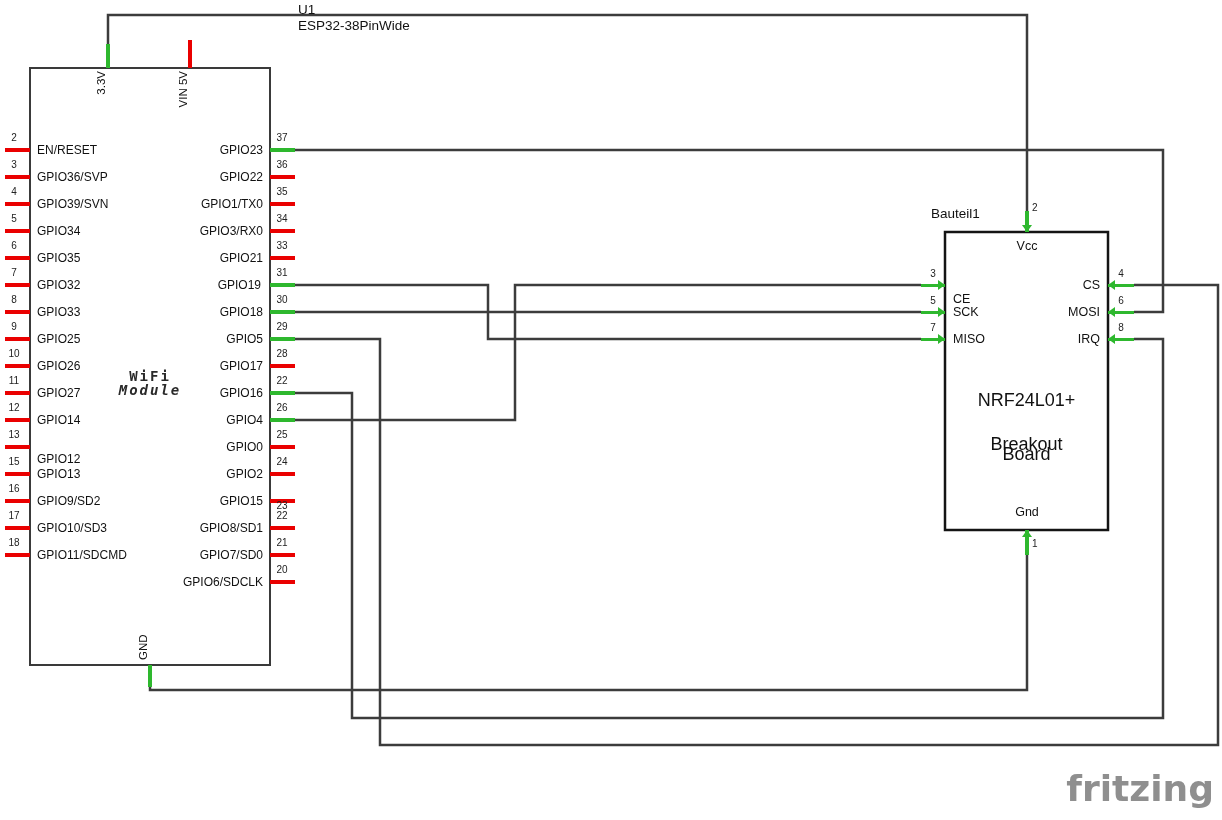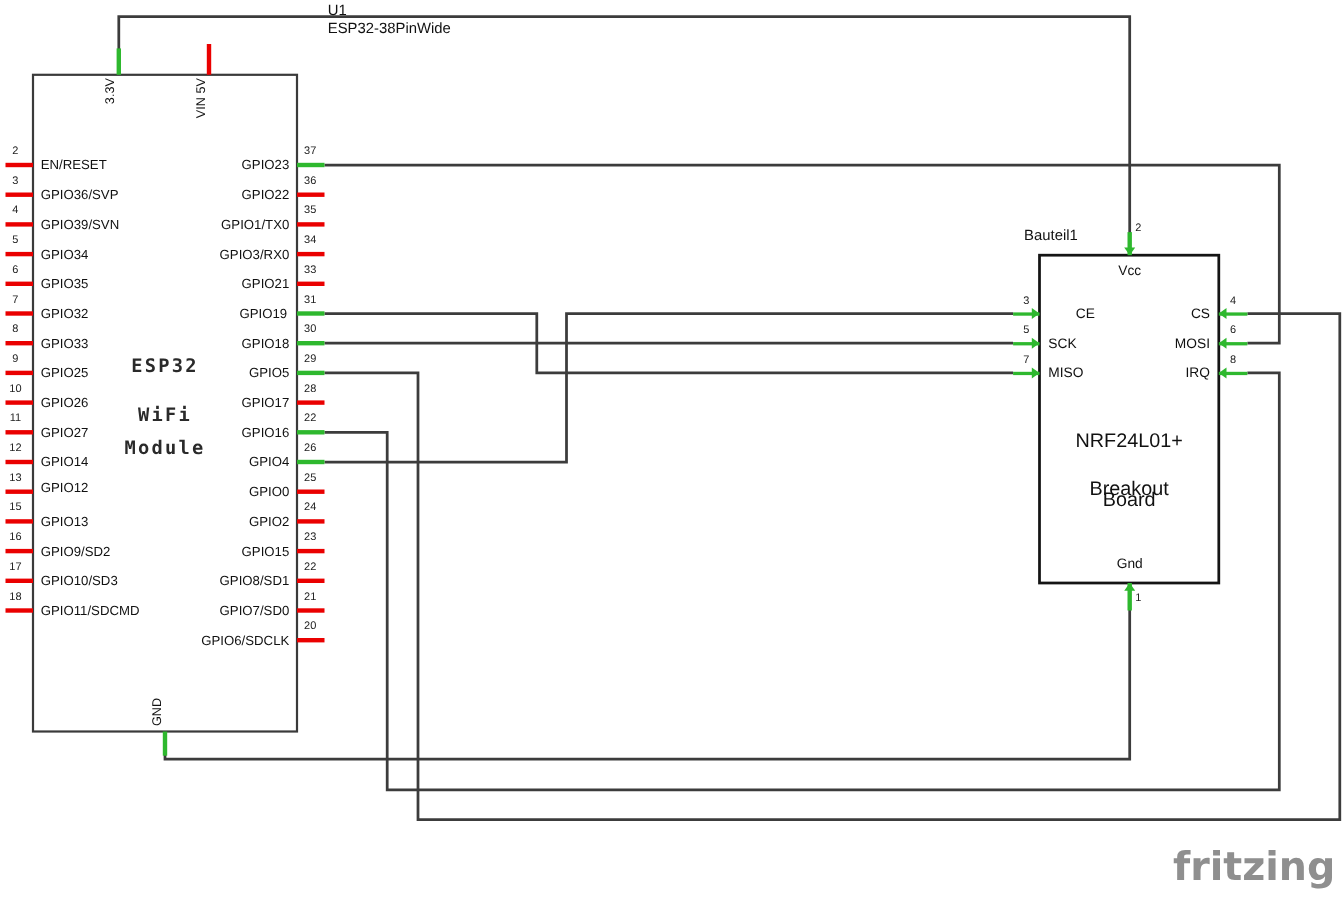--- a/index.html
+++ b/index.html
@@ -11,21 +11,21 @@
   .f13 { font-size:13.5px; }
   .pin-label { position:absolute; font-size:12px; color:#111; height:14px; line-height:14px; white-space:nowrap; }
   .pin-label.right { text-align:right; }
   .pin-label.nrf { font-size:12.5px; }
   .pin-num { position:absolute; font-size:10px; color:#222; text-align:center; height:12px; line-height:12px; }
   .stub { position:absolute; }
   .arrow { position:absolute; width:0; height:0; }
   .vlabel { position:absolute; width:44px; height:14px; line-height:14px; font-size:11.5px; color:#111; transform:rotate(-90deg); white-space:nowrap; }
   .esp-center { position:absolute; left:30px; width:240px; text-align:center; font-family:"DejaVu Sans Mono", monospace; font-weight:bold; color:#2a2a2a; }
   .esp-title { font-size:17px; letter-spacing:2px; }
-  .esp-sub { font-size:17px; letter-spacing:2px; }
+  .esp-sub { font-size:14px; letter-spacing:2px; }
   .nrf-center { position:absolute; left:945px; width:163px; text-align:center; font-size:18px; color:#111; }
   .nrf-topbot { position:absolute; left:977px; width:100px; text-align:center; font-size:12.5px; color:#111; }
   .watermark { position:absolute; right:8px; top:768px; font-family:"DejaVu Sans", sans-serif; font-weight:bold; font-size:36px; color:#8f8f8f; }
 </style>
 </head>
 <body>
 
 <div id="canvas">
 
   <svg id="wires" width="1222" height="820" viewBox="0 0 1222 820">
@@ -38,23 +38,22 @@
     <polyline points="295,312 921,312"></polyline>
     <polyline points="295,420 515,420 515,285 921,285"></polyline>
     <polyline points="295,393 352,393 352,718 1163,718 1163,339 1134,339"></polyline>
     <polyline points="295,339 380,339 380,745 1218,745 1218,285 1134,285"></polyline>
   </svg>
 
   <div class="lbl f13" style="left:298px; top:2px;">U1</div>
   <div class="lbl f13" style="left:298px; top:18px;text-align:center;">ESP32-38PinWide</div>
   <div class="lbl f13" style="left:931px; top:206px;">Bauteil1</div>
 
-  <div class="esp-center esp-title" style="top:323px;">ESP32</div>
   <div class="esp-center esp-sub" style="top:368px;">WiFi</div>
-  <div class="esp-center esp-sub" style="top:398px;">Module</div>
+  <div class="esp-center esp-sub" style="top:382px;font-style:italic;">Module</div>
 
   <div class="stub" style="left:106px; top:44px; width:4px; height:24px; background:#2eb82e;"></div>
   <div class="stub" style="left:188px; top:40px; width:4px; height:28px; background:#ea0000;"></div>
   <div class="stub" style="left:148px; top:665px; width:4px; height:22px; background:#2eb82e;"></div>
   <div class="vlabel" style="left:79px;  top:86px;  text-align:right;">3.3V</div>
   <div class="vlabel" style="left:161px; top:86px;  text-align:right;">VIN 5V</div>
   <div class="vlabel" style="left:121px; top:631px; text-align:left;">GND</div>
 
   <div class="stub" style="left:1025px; top:211px; width:4px; height:21px; background:#2eb82e;"></div>
   <div class="stub" style="left:1025px; top:530px; width:4px; height:25px; background:#2eb82e;"></div>
@@ -98,21 +97,21 @@
     <div class="pin-num" style="left: 1px; top: 348px; width: 26px;">10</div>
     <div class="pin-label" style="left: 37px; top: 359px;">GPIO26</div>
     <div class="stub" style="left: 5px; top: 391px; width: 25px; height: 4px; background: rgb(234, 0, 0);"></div>
     <div class="pin-num" style="left: 1px; top: 375px; width: 26px;">11</div>
     <div class="pin-label" style="left: 37px; top: 386px;">GPIO27</div>
     <div class="stub" style="left: 5px; top: 418px; width: 25px; height: 4px; background: rgb(234, 0, 0);"></div>
     <div class="pin-num" style="left: 1px; top: 402px; width: 26px;">12</div>
     <div class="pin-label" style="left: 37px; top: 413px;">GPIO14</div>
     <div class="stub" style="left: 5px; top: 445px; width: 25px; height: 4px; background: rgb(234, 0, 0);"></div>
     <div class="pin-num" style="left: 1px; top: 429px; width: 26px;">13</div>
-    <div class="pin-label" style="left: 37px; top: 436px; text-align: center;">GPIO12</div>
+    <div class="pin-label" style="left: 37px; top: 452px; text-align: center;">GPIO12</div>
     <div class="stub" style="left: 5px; top: 472px; width: 25px; height: 4px; background: rgb(234, 0, 0);"></div>
     <div class="pin-num" style="left: 1px; top: 456px; width: 26px;">15</div>
     <div class="pin-label" style="left: 37px; top: 467px;">GPIO13</div>
     <div class="stub" style="left: 5px; top: 499px; width: 25px; height: 4px; background: rgb(234, 0, 0);"></div>
     <div class="pin-num" style="left: 1px; top: 483px; width: 26px;">16</div>
     <div class="pin-label" style="left: 37px; top: 494px;">GPIO9/SD2</div>
     <div class="stub" style="left: 5px; top: 526px; width: 25px; height: 4px; background: rgb(234, 0, 0);"></div>
     <div class="pin-num" style="left: 1px; top: 510px; width: 26px;">17</div>
     <div class="pin-label" style="left: 37px; top: 521px;">GPIO10/SD3</div>
     <div class="stub" style="left: 5px; top: 553px; width: 25px; height: 4px; background: rgb(234, 0, 0);"></div>
@@ -151,35 +150,35 @@
     <div class="stub" style="left: 270px; top: 418px; width: 25px; height: 4px; background: rgb(46, 184, 46);"></div>
     <div class="pin-num" style="left: 269px; top: 402px; width: 26px;">26</div>
     <div class="pin-label right" style="left: 110px; top: 413px; width: 153px;">GPIO4</div>
     <div class="stub" style="left: 270px; top: 445px; width: 25px; height: 4px; background: rgb(234, 0, 0);"></div>
     <div class="pin-num" style="left: 269px; top: 429px; width: 26px;">25</div>
     <div class="pin-label right" style="left: 110px; top: 440px; width: 153px;">GPIO0</div>
     <div class="stub" style="left: 270px; top: 472px; width: 25px; height: 4px; background: rgb(234, 0, 0);"></div>
     <div class="pin-num" style="left: 269px; top: 456px; width: 26px;">24</div>
     <div class="pin-label right" style="left: 110px; top: 467px; width: 153px;">GPIO2</div>
     <div class="stub" style="left: 270px; top: 499px; width: 25px; height: 4px; background: rgb(234, 0, 0);"></div>
-    <div class="pin-num" style="left: 269px; top: 483px; width: 26px;">23</div>
+    <div class="pin-num" style="left: 269px; top: 500px; width: 26px;">23</div>
     <div class="pin-label right" style="left: 110px; top: 494px; width: 153px;">GPIO15</div>
     <div class="stub" style="left: 270px; top: 526px; width: 25px; height: 4px; background: rgb(234, 0, 0);"></div>
     <div class="pin-num" style="left: 269px; top: 510px; width: 26px;">22</div>
     <div class="pin-label right" style="left: 110px; top: 521px; width: 153px;">GPIO8/SD1</div>
     <div class="stub" style="left: 270px; top: 553px; width: 25px; height: 4px; background: rgb(234, 0, 0);"></div>
     <div class="pin-num" style="left: 269px; top: 537px; width: 26px;">21</div>
     <div class="pin-label right" style="left: 110px; top: 548px; width: 153px;">GPIO7/SD0</div>
     <div class="stub" style="left: 270px; top: 580px; width: 25px; height: 4px; background: rgb(234, 0, 0);"></div>
     <div class="pin-num" style="left: 269px; top: 564px; width: 26px;">20</div>
     <div class="pin-label right" style="left: 110px; top: 575px; width: 153px;">GPIO6/SDCLK</div>
     <div class="stub" style="left: 921px; top: 283.5px; width: 24px; height: 3px; background: rgb(46, 184, 46);"></div>
     <div class="arrow" style="left: 938px; top: 280px; border-top: 5px solid transparent; border-bottom: 5px solid transparent; border-left: 7px solid rgb(46, 184, 46);"></div>
     <div class="pin-num" style="left: 920px; top: 268px; width: 26px;">3</div>
-    <div class="pin-label nrf" style="left: 953px; top: 278px; margin-left: 25px;">CE</div>
+    <div class="pin-label nrf" style="left: 953px; top: 292px;">CE</div>
     <div class="stub" style="left: 921px; top: 310.5px; width: 24px; height: 3px; background: rgb(46, 184, 46);"></div>
     <div class="arrow" style="left: 938px; top: 307px; border-top: 5px solid transparent; border-bottom: 5px solid transparent; border-left: 7px solid rgb(46, 184, 46);"></div>
     <div class="pin-num" style="left: 920px; top: 295px; width: 26px;">5</div>
     <div class="pin-label nrf" style="left: 953px; top: 305px;">SCK</div>
     <div class="stub" style="left: 921px; top: 337.5px; width: 24px; height: 3px; background: rgb(46, 184, 46);"></div>
     <div class="arrow" style="left: 938px; top: 334px; border-top: 5px solid transparent; border-bottom: 5px solid transparent; border-left: 7px solid rgb(46, 184, 46);"></div>
     <div class="pin-num" style="left: 920px; top: 322px; width: 26px;">7</div>
     <div class="pin-label nrf" style="left: 953px; top: 332px;">MISO</div>
     <div class="stub" style="left: 1108px; top: 283.5px; width: 26px; height: 3px; background: rgb(46, 184, 46);"></div>
     <div class="arrow" style="left: 1108px; top: 280px; border-top: 5px solid transparent; border-bottom: 5px solid transparent; border-right: 7px solid rgb(46, 184, 46);"></div>

